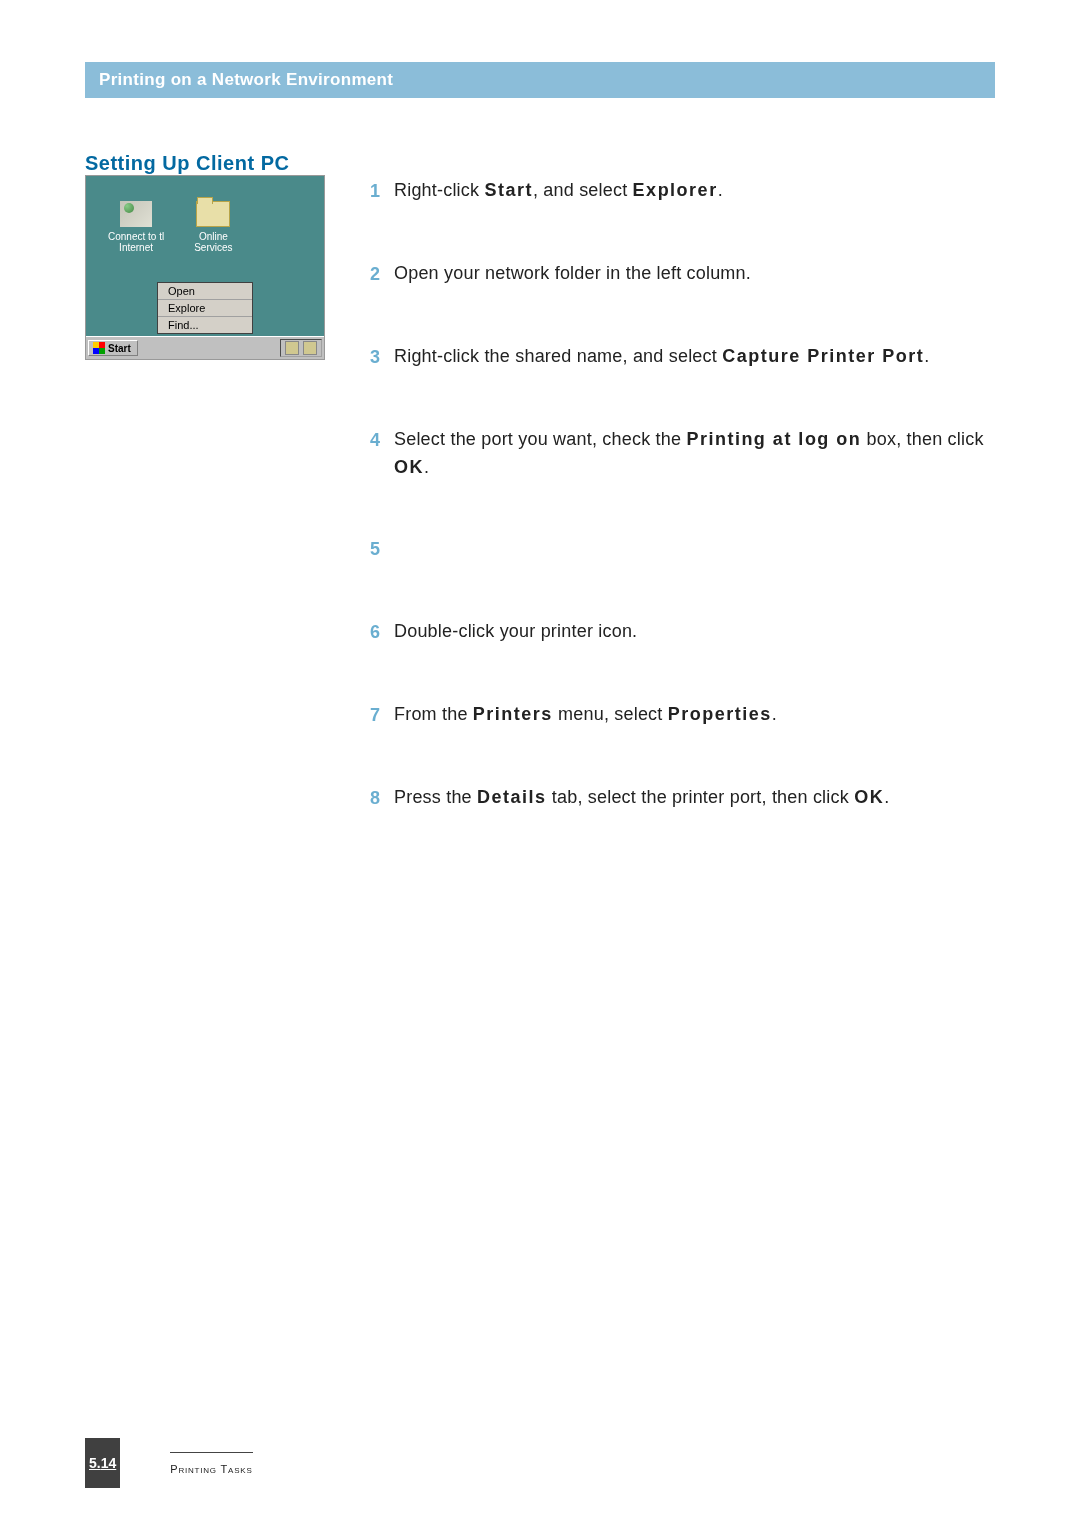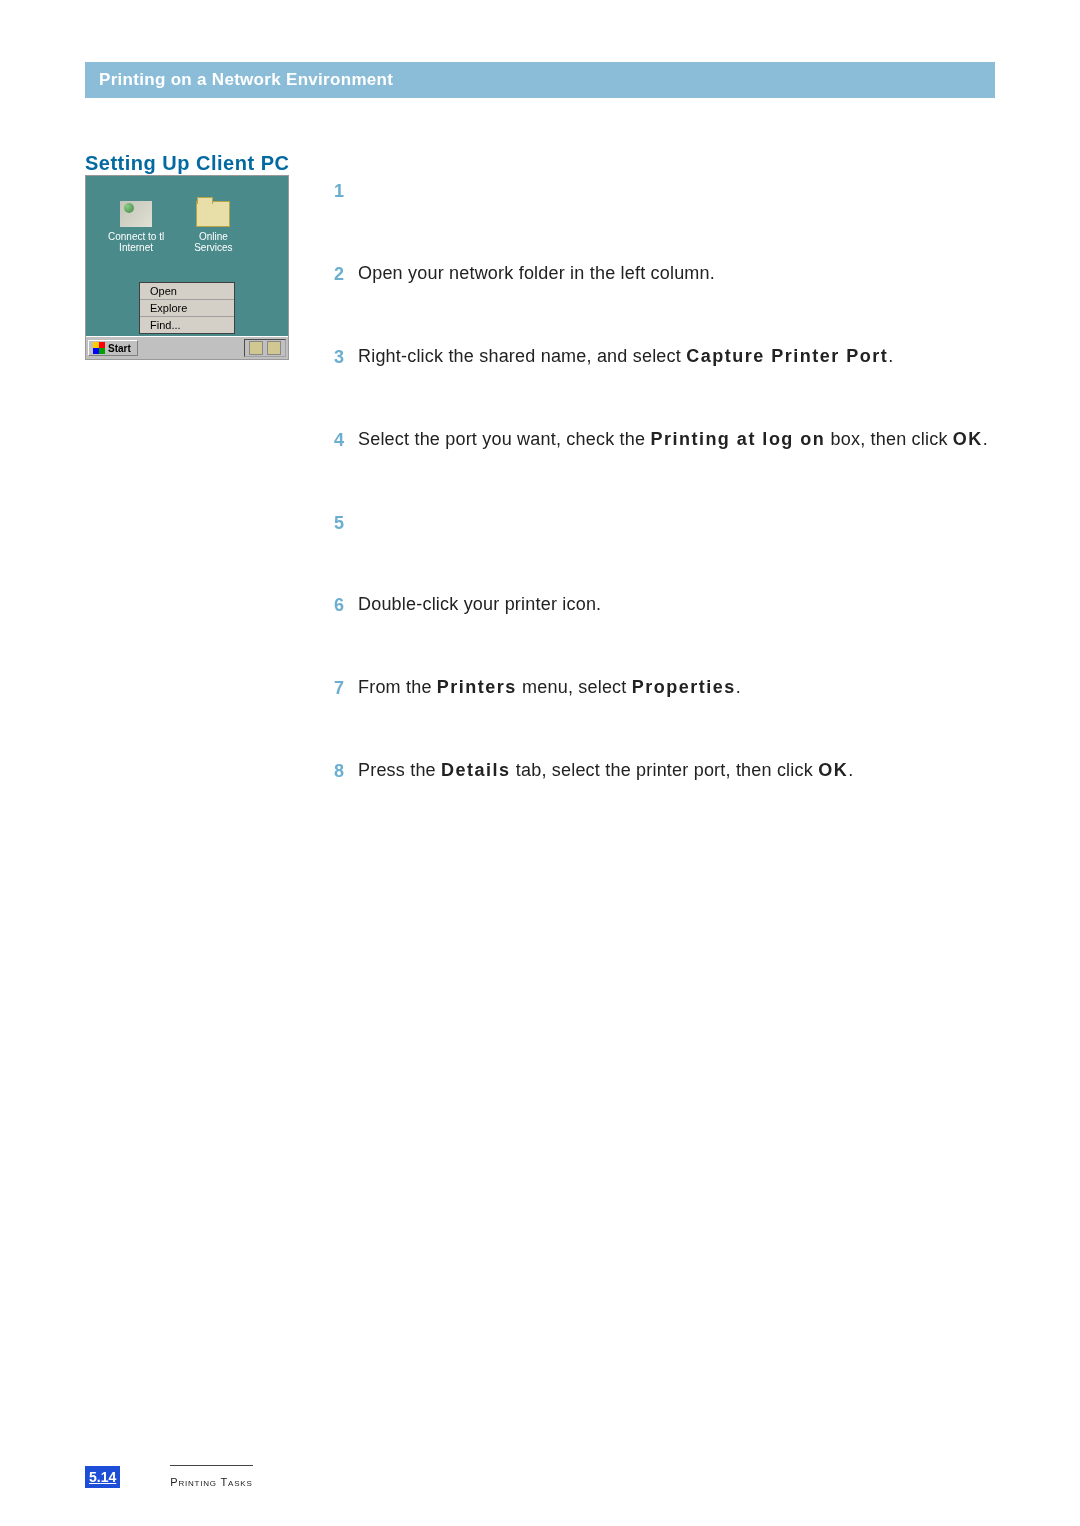--- a/index.html
+++ b/index.html
@@ -31,21 +31,21 @@
     font-size: 20px;
     font-weight: bold;
     letter-spacing: 0.5px;
   }
   .content-row {
     display: flex;
     gap: 45px;
   }
   .screenshot-box {
     flex-shrink: 0;
-    width: 204px;
+    width: 240px;
     height: 185px;
     border: 1px solid #999;
     background: #4a8a8a;
     position: relative;
     overflow: hidden;
   }
   .desktop-icons {
     display: flex;
     gap: 30px;
     padding: 25px 22px 8px 22px;
@@ -181,24 +181,24 @@
   }
   .footer {
     position: absolute;
     bottom: 38px;
     left: 85px;
     display: flex;
     align-items: center;
     gap: 10px;
   }
   .page-badge {
-    background: #1d4ed8;
+    background: #404040;
     color: #fff;
     font-size: 14px;
-    padding: 3px 4px;
+    padding: 17px 4px;
     font-weight: bold;
     text-decoration: underline;
   }
   .page-badge .chap { font-weight: bold; }
   .footer-label {
     font-size: 11px;
     letter-spacing: 0.8px;
     color: #222;
     font-variant: small-caps;
     border-top: 1px solid #444;
@@ -247,20 +247,21 @@
         <div class="tray">
           <div class="tray-icon"></div>
           <div class="tray-icon"></div>
         </div>
       </div>
     </div>
 
     <ol class="steps">
       <li class="step">
         <span class="step-num">1</span>
+        <span class="step-text">Right-click <b class="term">Start</b>, and select <b class="term">Explorer</b>.</span>
       </li>
       <li class="step">
         <span class="step-num">2</span>
         <span class="step-text">Open your network folder in the left column.</span>
       </li>
       <li class="step">
         <span class="step-num">3</span>
         <span class="step-text">Right-click the shared name, and select <b class="term">Capture Printer Port</b>.</span>
       </li>
       <li class="step">

